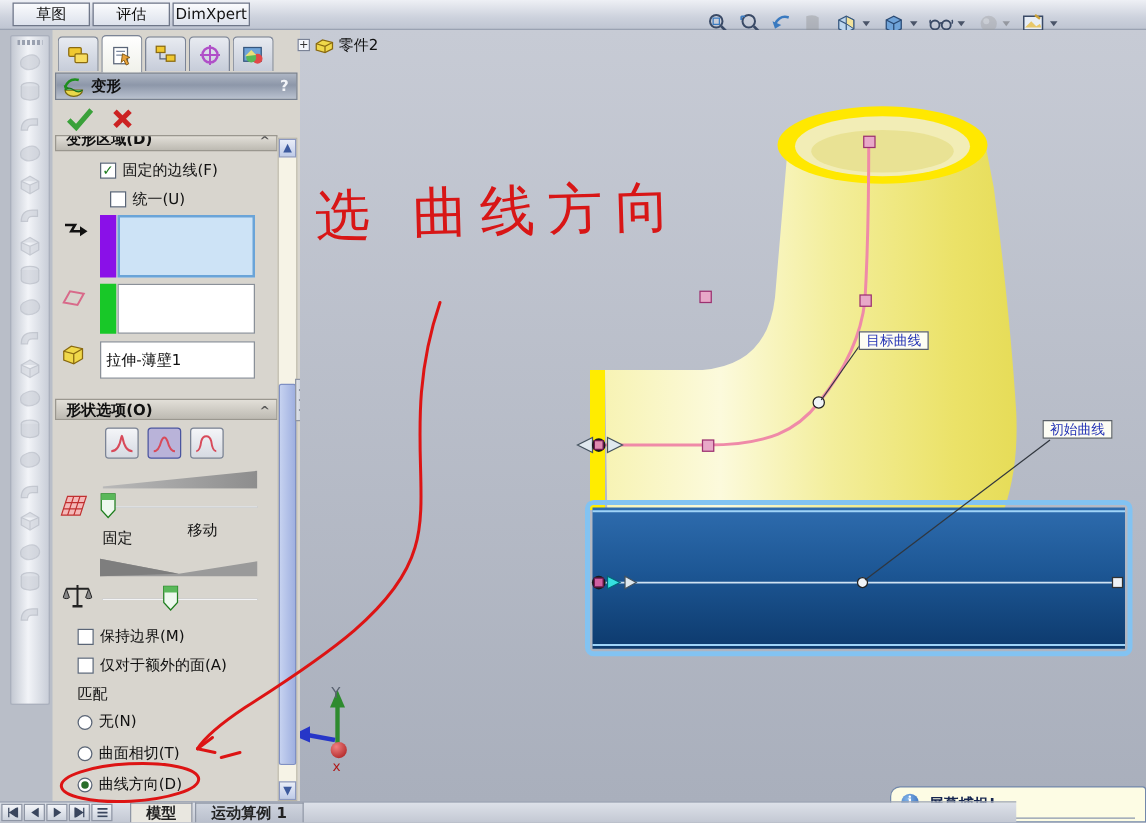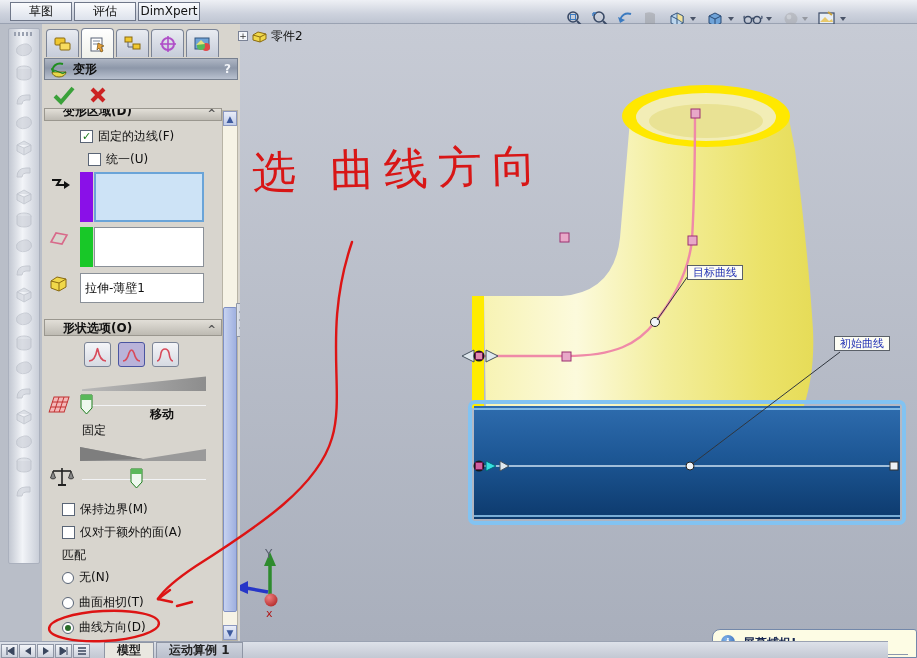--- a/index.html
+++ b/index.html
@@ -31,21 +31,21 @@
     border-radius:4px 4px 0 0; background:linear-gradient(#e8ebf1,#c6ccd9); display:flex; align-items:center; justify-content:center; }
   .pm-tab.active { background:linear-gradient(#ffffff,#f0f1ea); height:30px; top:4px; z-index:2; }
   #pm-header { left:2px; top:34px; width:194px; height:22px;
     background:linear-gradient(#aeb6c4,#8d97a9 45%,#b9c1cf); border:1px solid #77808f;
     display:flex; align-items:center; color:#101010; font-weight:bold; }
   #pm-help { margin-left:auto; margin-right:6px; color:#f2f4f8; font-weight:bold; }
   #pm-actions { left:2px; top:58px; width:194px; height:26px; background:#d8d5ce; display:flex; gap:12px; padding-left:8px; align-items:center; }
 
   .sec-hdr { position:absolute; left:2px; width:178px; height:17px;
     background:linear-gradient(#e2dfd8,#bdbab2); border:1px solid #9a978f;
-    font-weight:bold; color:#101010; overflow:hidden; line-height:16px; padding-left:18px; }
+    font-weight:bold; color:#101010; overflow:hidden; line-height:16px; padding-left:8px; }
   .sec-chev { position:absolute; right:5px; top:2px; color:#555; font-size:10px; }
 
   .cb-row,.rad-row { position:absolute; display:flex; align-items:center; gap:5px; color:#101010; }
   .cbox { width:13px; height:13px; background:#fff; border:1px solid #5a6576; display:flex; align-items:center; justify-content:center;
     font-size:11px; font-weight:bold; color:#1a7a1a; line-height:11px; }
   .rad { width:12px; height:12px; border:1px solid #5a6576; border-radius:50%; background:#fff; display:flex; align-items:center; justify-content:center; }
   .rad .dot { width:6px; height:6px; border-radius:50%; background:#2a6e2a; }
 
   .sel-bar { position:absolute; width:13px; }
   .sel-box { position:absolute; background:#fff; border:1px solid #8a9098; }
@@ -79,21 +79,21 @@
     line-height:13px; padding:0 5px; white-space:nowrap; }
 
   
   #capture-tip { left:712px; top:629px; width:205px; height:29px; background:#fdfce4; border:1px solid #7388aa; border-radius:8px 3px 0 0;
     display:flex; align-items:flex-start; padding:5px 8px; gap:8px; }
   #capture-tip .info { width:14px; height:14px; border-radius:50%; background:radial-gradient(circle at 35% 30%,#7fb2e8,#2a5fb0);
     color:#fff; font-size:10px; font-weight:bold; text-align:center; line-height:14px; font-family:"DejaVu Serif",serif; }
   #capture-tip .txt { font-weight:bold; color:#15254f; border-bottom:1px solid #8a96ad; padding-bottom:2px; flex:1; }
 
   
-  #statusbar { left:0; top:641px; width:888px; height:17px; background:linear-gradient(#dde1e9,#c3c8d3); border-top:1px solid #9aa2b2; display:flex; align-items:flex-end; }
+  #statusbar { left:0; top:641px; width:813px; height:17px; background:linear-gradient(#dde1e9,#c3c8d3); border-top:1px solid #9aa2b2; display:flex; align-items:center; }
   .nav-btn { width:17px; height:14px; margin-left:1px; background:linear-gradient(#f2f4f8,#ccd2dd); border:1px solid #8f96a5;
     display:flex; align-items:center; justify-content:center; }
   .st-tab { height:16px; padding:0 12px; border:1px solid #8f96a5; border-bottom:none; background:linear-gradient(#cfd4de,#b9bfcc);
     color:#222; line-height:15px; margin-left:2px;font-weight:bold; }
   .st-tab.active { background:#e9e7e0; font-weight:bold; }
 
   #ink { left:0; top:0; width:917px; height:658px; pointer-events:none; z-index:60; }
   svg { display:block; }
 </style>
 </head>
@@ -408,21 +408,21 @@
         <rect x="1" y="3" width="15" height="15" fill="#f4b8b8" stroke="#c03030"></rect>
         <path d="M6,3 v15 M11,3 v15 M1,8 h15 M1,13 h15" stroke="#c03030" stroke-width="1"></path>
       </g>
   </svg>
   <div class="slider-track" style="left:40px;top:381px;width:124px;"></div>
   <svg class="abs" style="left:38px;top:370px;" width="14" height="22">
     <path d="M1,1 h11 v13 l-5.5,6 -5.5,-6 Z" fill="#eef8ee" stroke="#1e7e1e"></path>
       <rect x="1" y="1" width="11" height="5" fill="#5ab85a"></rect>
   </svg>
   <div class="abs" style="left:40px;top:398px;color:#101010;text-align:center;">固定</div>
-  <div class="abs" style="left:108px;top:382px;color:#101010;font-weight:bold;">移动</div>
+  <div class="abs" style="left:108px;top:392px;color:#101010;">移动</div>
 
   <svg class="abs" style="left:38px;top:422px;" width="126" height="16">
     <path d="M0,1 L63,13 L126,3 L126,15 L0,15 Z" fill="#9a9a9a"></path>
       <path d="M0,1 L63,13 L0,15 Z" fill="#7e7e7e"></path>
   </svg>
   <svg class="abs" style="left:8px;top:442px;" width="24" height="22">
     <line x1="12" y1="2" x2="12" y2="18" stroke="#222" stroke-width="1.6"></line>
       <line x1="3" y1="5" x2="21" y2="5" stroke="#222" stroke-width="1.6"></line>
       <path d="M3,5 l-2.5,7 a3,2 0 0 0 5,0 Z M21,5 l-2.5,7 a3,2 0 0 0 5,0 Z" fill="#888" stroke="#222" stroke-width=".8"></path>
       <path d="M8,19 h8" stroke="#222" stroke-width="2"></path>

